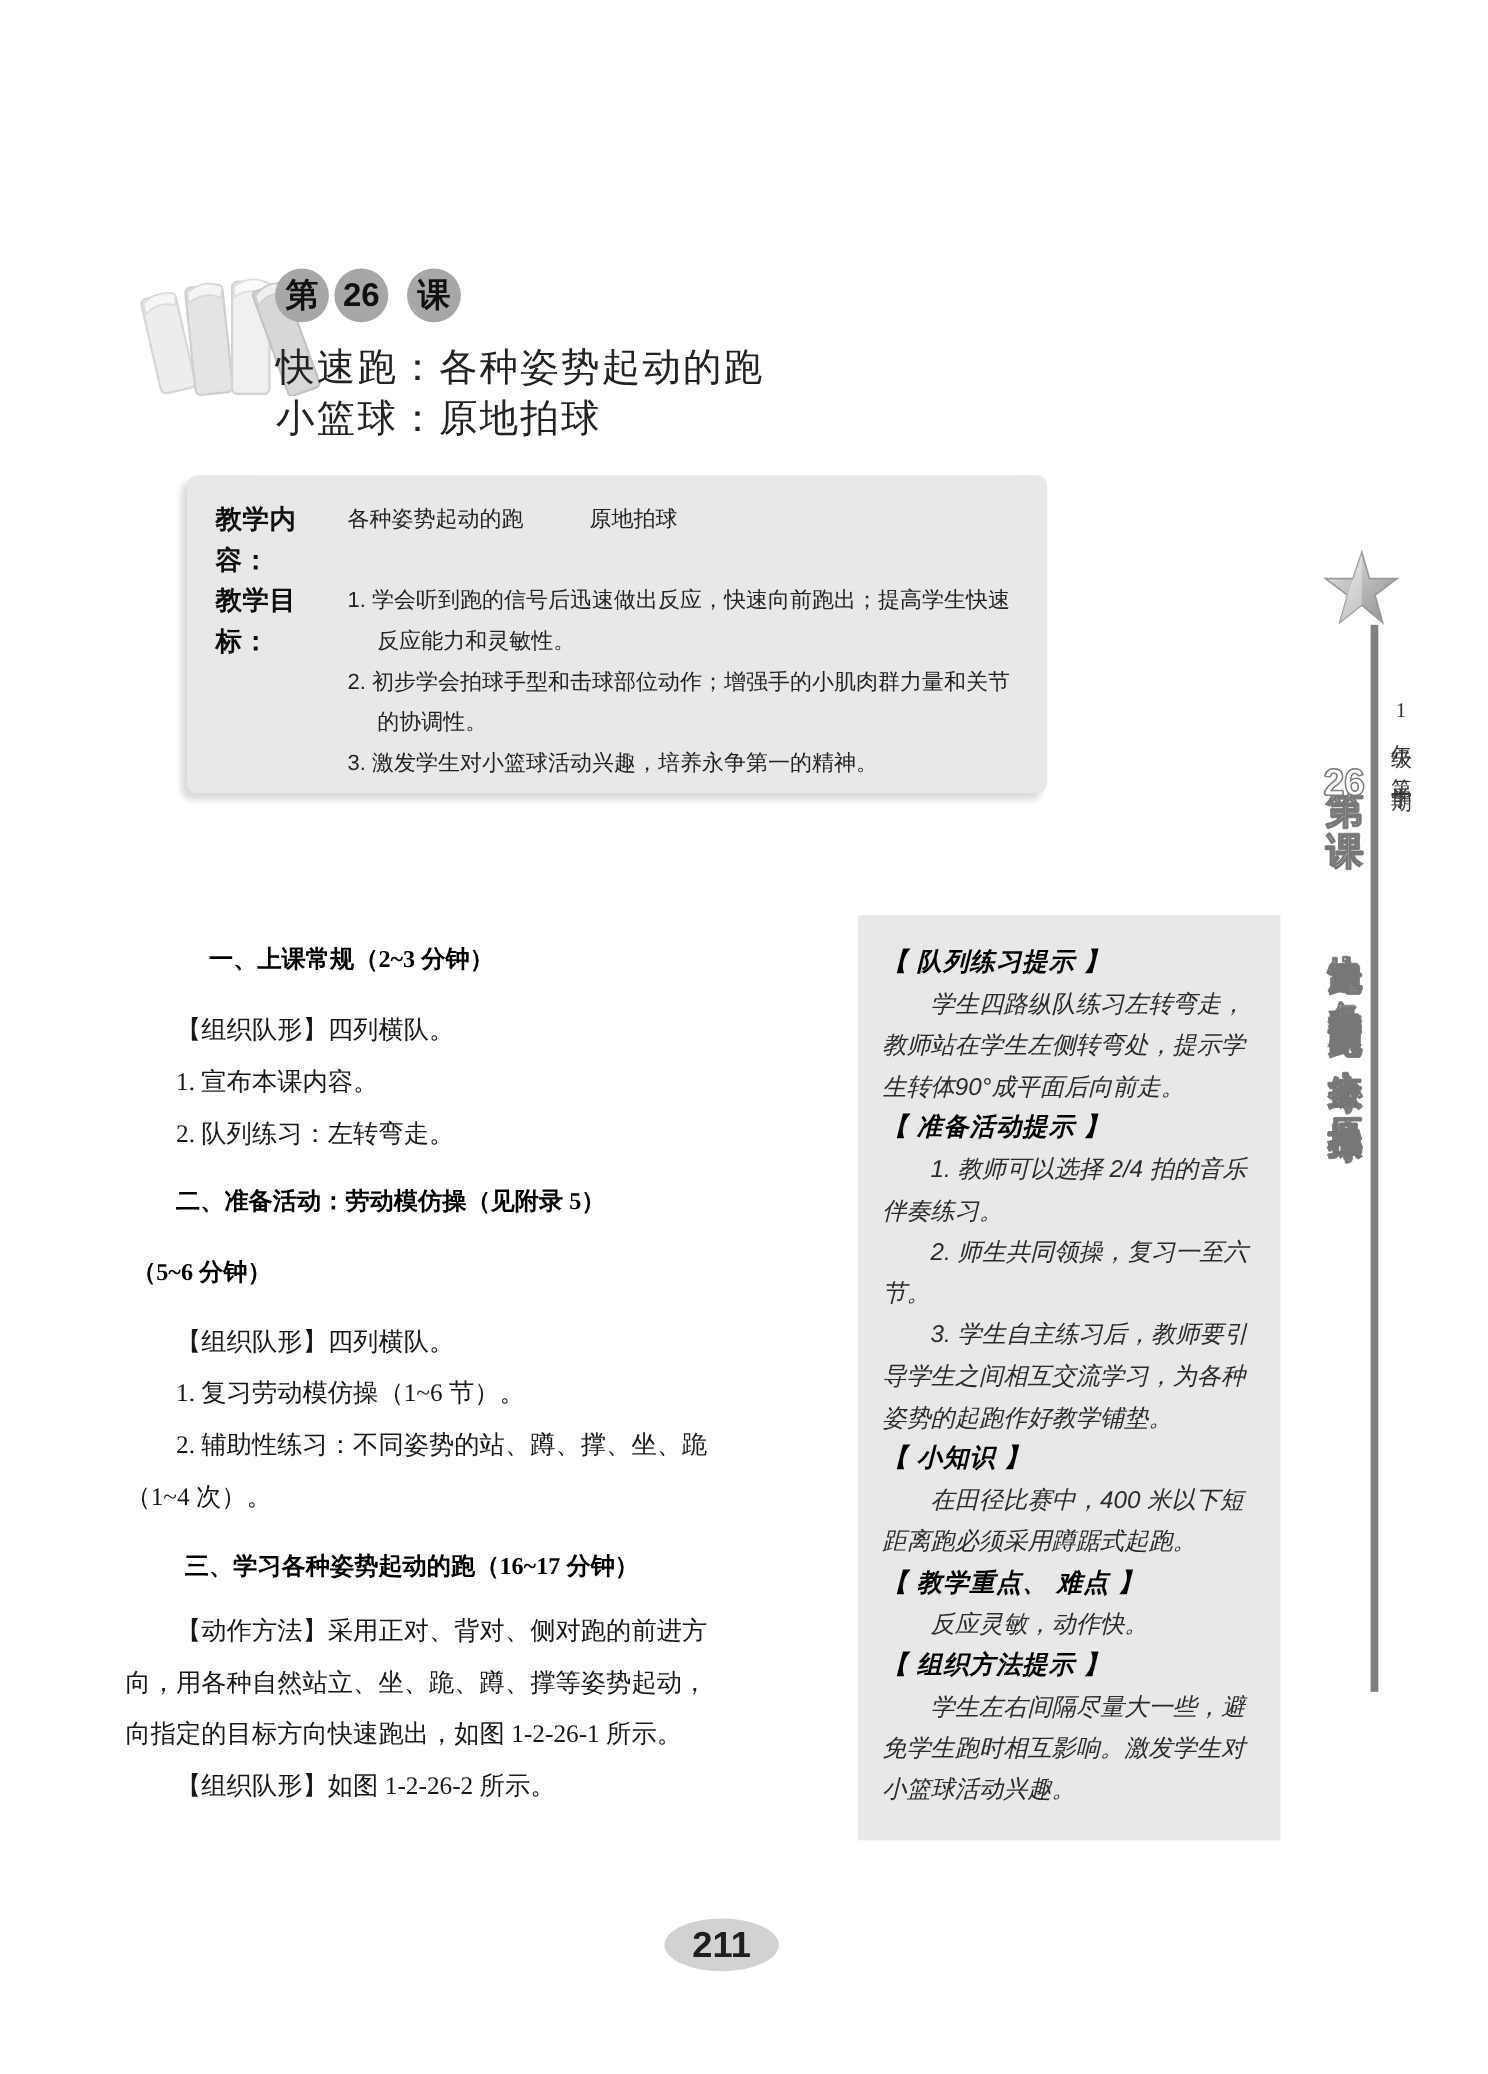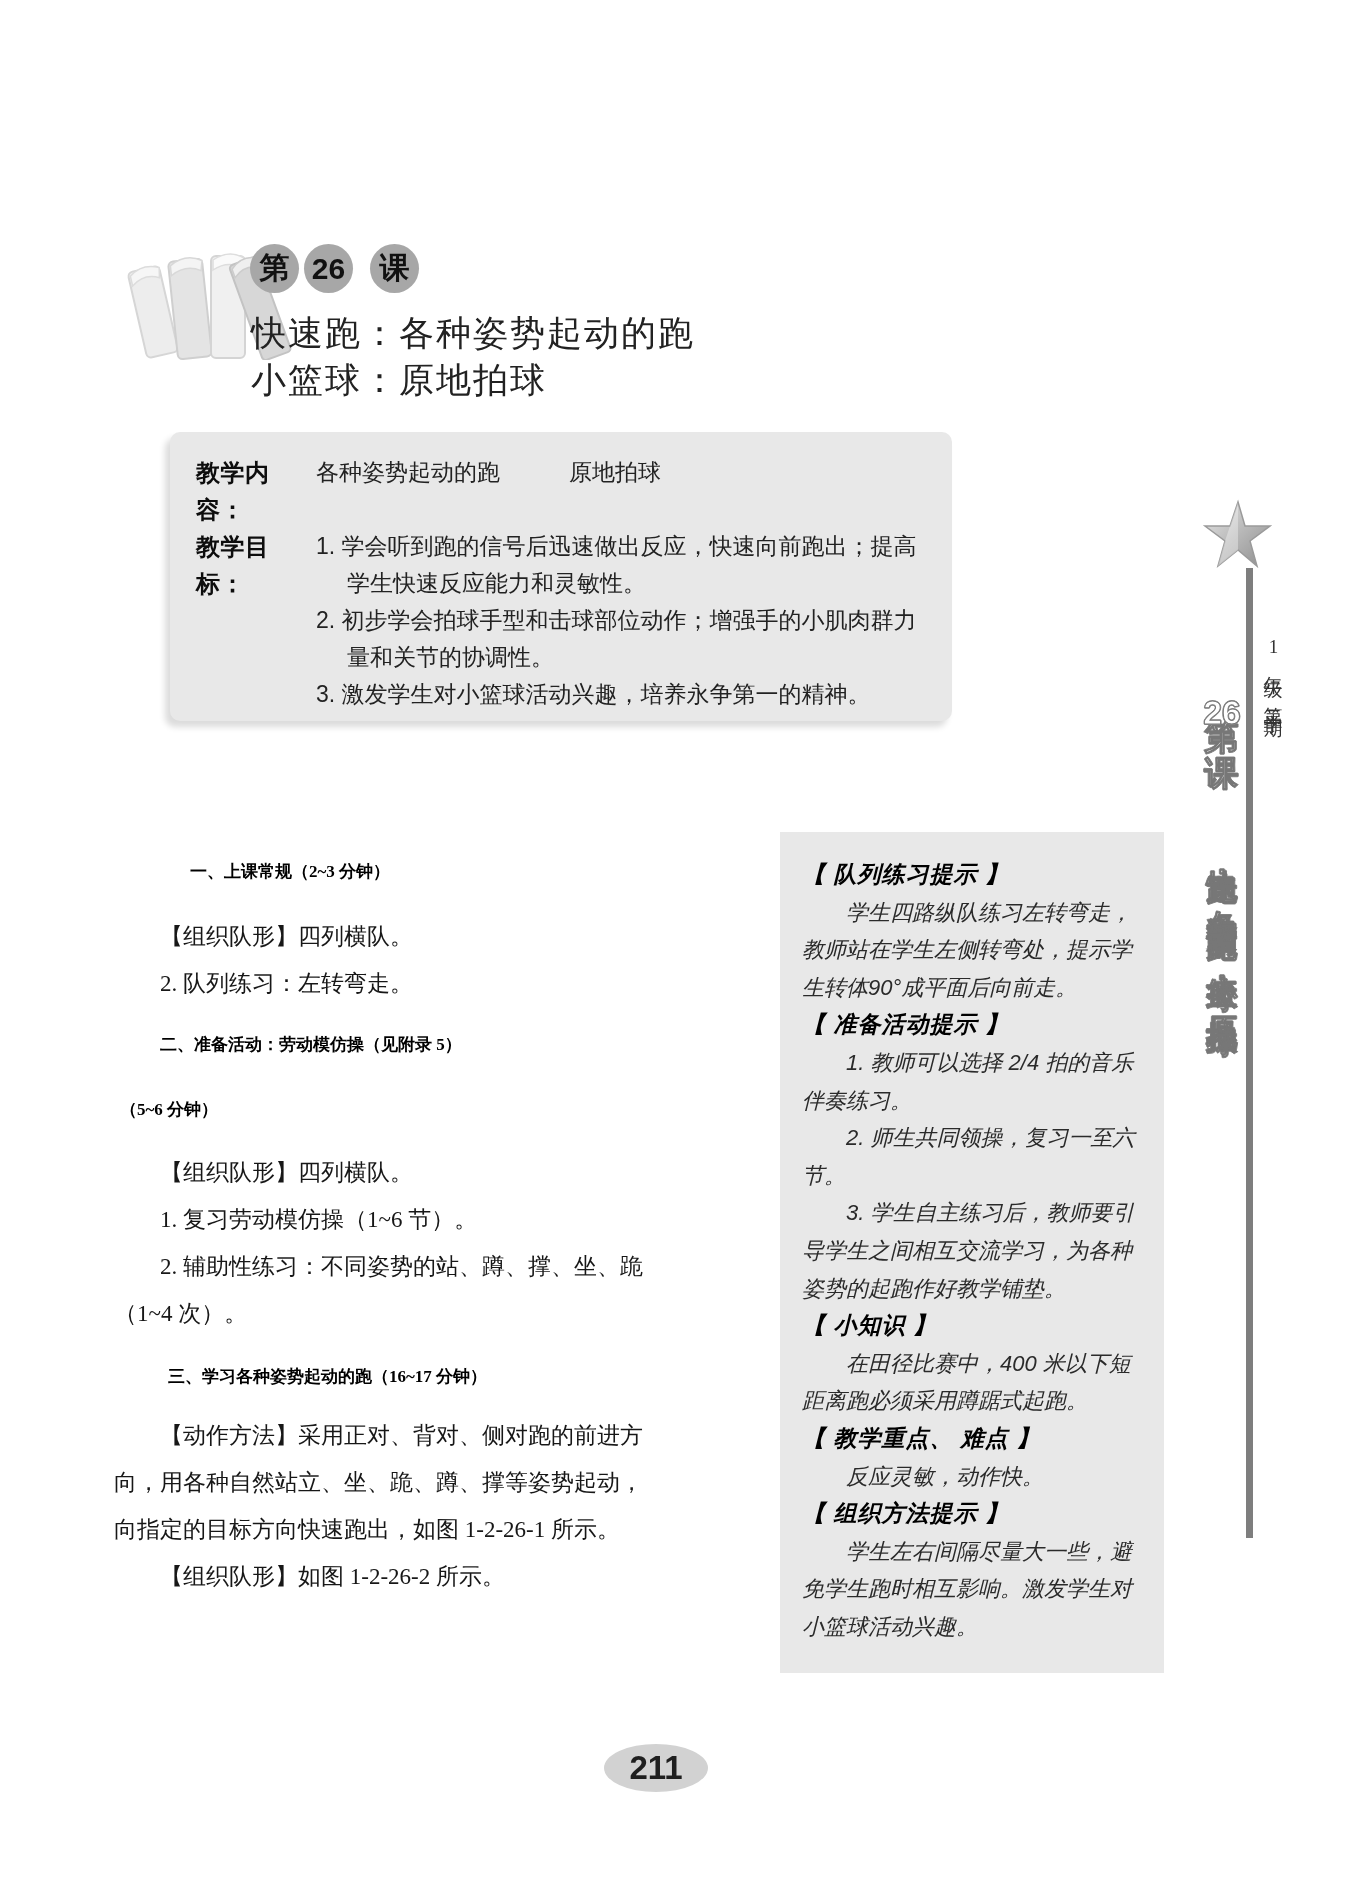--- a/index.html
+++ b/index.html
@@ -43,31 +43,31 @@
     box-shadow: -5px 6px 6px rgba(0,0,0,0.14);
     padding: 22px 24px 0 26px;
   }
   .info-row { display: flex; align-items: flex-start; justify-content: space-between; }
   .info-label {
     flex: 0 0 120px;
     font-size: 24px; font-weight: 700; color: #0d0d0d;
     line-height: 37px; letter-spacing: 0.5px;
     font-family: "Liberation Sans", sans-serif;
   }
-  .info-value { flex: 1; font-size: 23px; color: #222; line-height: 37px; }
+  .info-value { flex: 1; font-size: 20px; color: #222; line-height: 37px; }
   .info-value .obj { padding-left: 1.35em; text-indent: -1.35em; }
 
   
   .main-col {
     position: absolute; left: 114px; top: 848px; width: 536px;
     font-family: "Liberation Serif", serif;
     font-size: 23px; line-height: 47px; color: #171717;
   }
   .main-col .mh {
-    font-weight: 700; font-size: 17px; line-height: 47px;
+    font-weight: 700; font-size: 22px; line-height: 47px;
     font-family: "Liberation Serif", serif; color: #000;
   }
   .mh.h1 { margin: 0 0 18px 76px; }
   .mh.h2a { margin: 14px 0 0 46px; }
   .mh.h2b { margin: 18px 0 16px 6px; }
   .mh.h3 { margin: 16px 0 12px 54px; }
   .main-col p { text-indent: 2em; }
 
   
   .side-box {
@@ -161,20 +161,21 @@
         <div class="obj">1. 学会听到跑的信号后迅速做出反应，快速向前跑出；提高学生快速反应能力和灵敏性。</div>
         <div class="obj">2. 初步学会拍球手型和击球部位动作；增强手的小肌肉群力量和关节的协调性。</div>
         <div class="obj">3. 激发学生对小篮球活动兴趣，培养永争第一的精神。</div>
       </div>
     </div>
   </div>
 
   <div class="main-col">
     <div class="mh h1">一、上课常规（2~3 分钟）</div>
     <p>【组织队形】四列横队。</p>
+    <p>1. 宣布本课内容。</p>
     <p>2. 队列练习：左转弯走。</p>
     <div class="mh h2a">二、准备活动：劳动模仿操（见附录 5）</div>
     <div class="mh h2b">（5~6 分钟）</div>
     <p>【组织队形】四列横队。</p>
     <p>1. 复习劳动模仿操（1~6 节）。</p>
     <p>2. 辅助性练习：不同姿势的站、蹲、撑、坐、跪（1~4 次）。</p>
     <div class="mh h3">三、学习各种姿势起动的跑（16~17 分钟）</div>
     <p>【动作方法】采用正对、背对、侧对跑的前进方向，用各种自然站立、坐、跪、蹲、撑等姿势起动，向指定的目标方向快速跑出，如图 1-2-26-1 所示。</p>
     <p>【组织队形】如图 1-2-26-2 所示。</p>
   </div>

